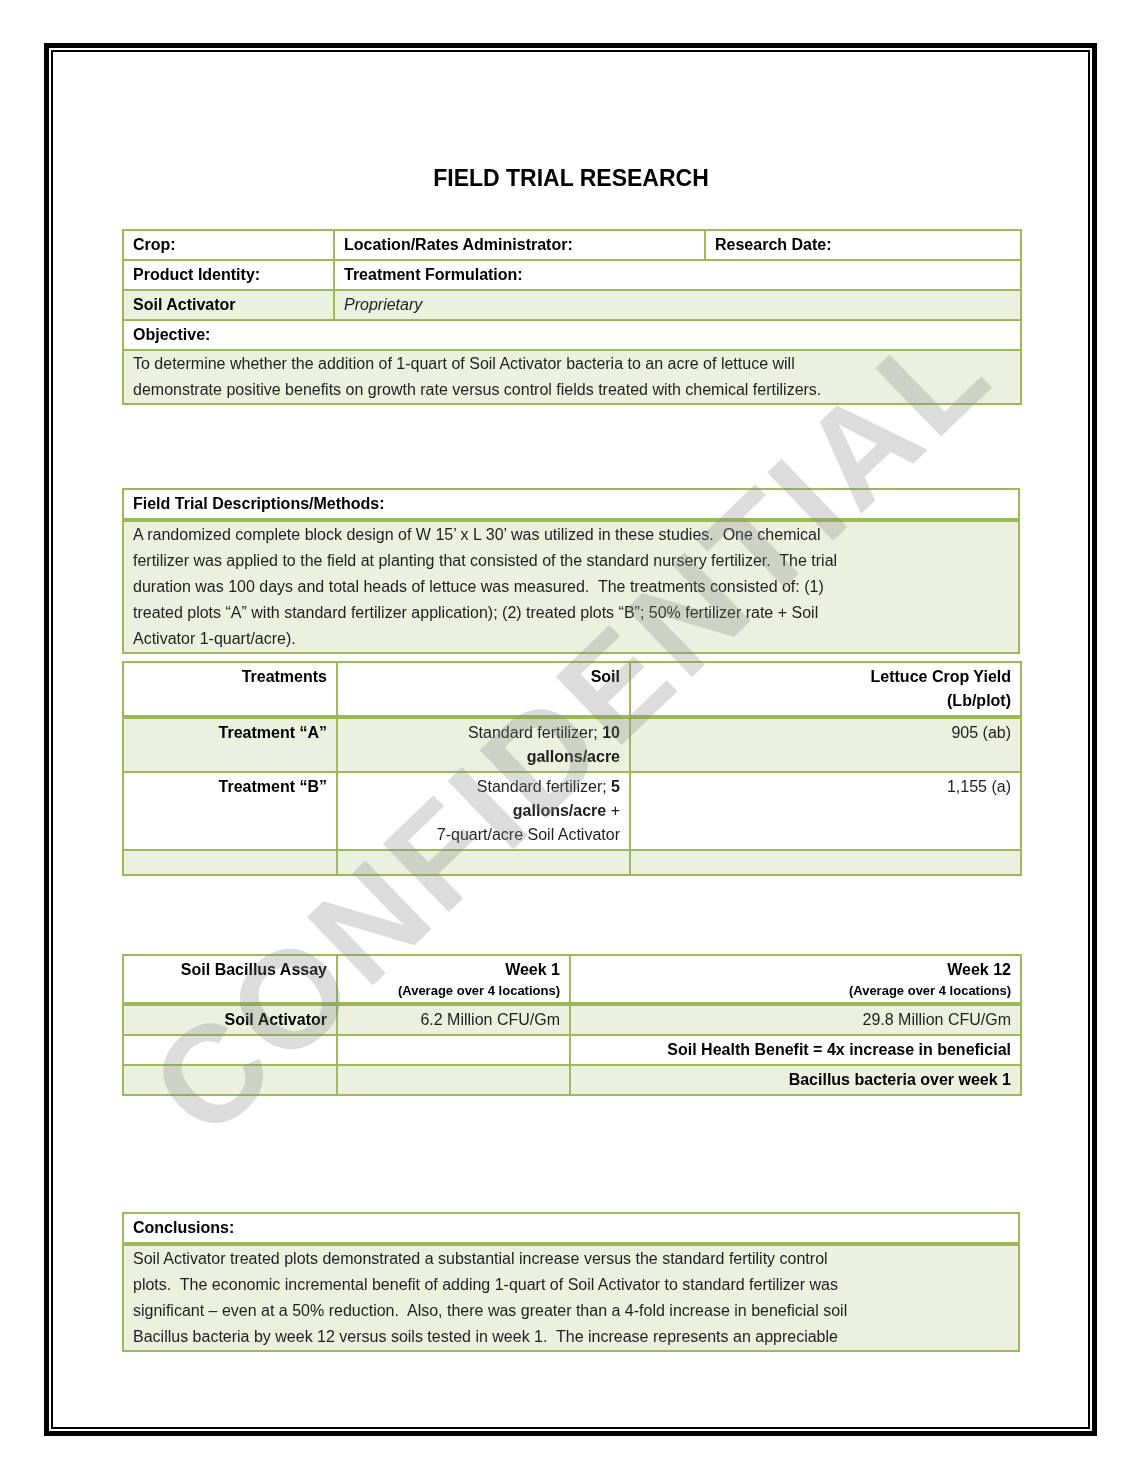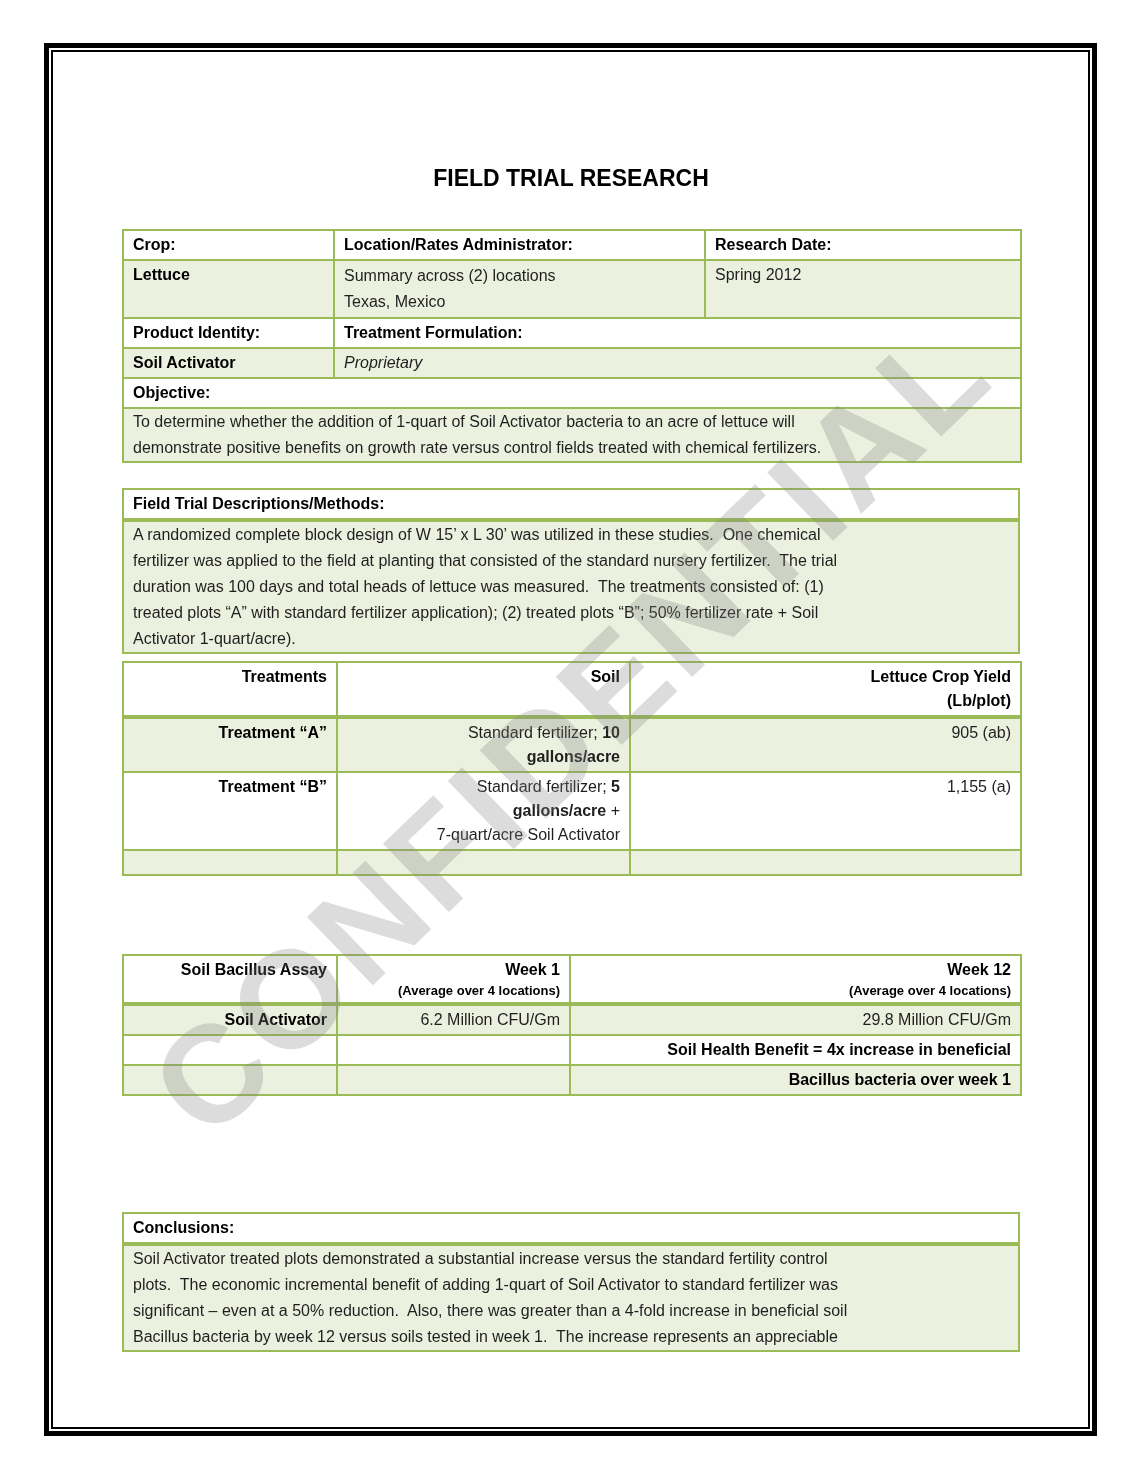--- a/index.html
+++ b/index.html
@@ -61,28 +61,20 @@
     <colgroup>
         <col style="width:211px">
         <col style="width:371px">
         <col style="width:316px">
       </colgroup>
     <tbody>
         <tr>
       <td class="hdr h21">Crop:</td>
       <td class="hdr h21">Location/Rates Administrator:</td>
       <td class="hdr h21">Research Date:</td>
-    </tr>
-    <tr>
-      <td class="green hdr">Lettuce</td>
-      <td class="green" style="line-height:26px;">
-        <span style="display:block">Summary across (2) locations</span>
-        <span style="display:block">Texas, Mexico</span>
-      </td>
-      <td class="green">Spring 2012</td>
     </tr>
     <tr>
       <td class="hdr h21">Product Identity:</td>
       <td class="hdr h21" colspan="2">Treatment Formulation:</td>
     </tr>
     <tr>
       <td class="green hdr h21">Soil Activator</td>
       <td class="green h21" colspan="2"><em>Proprietary</em></td>
     </tr>
     <tr>

